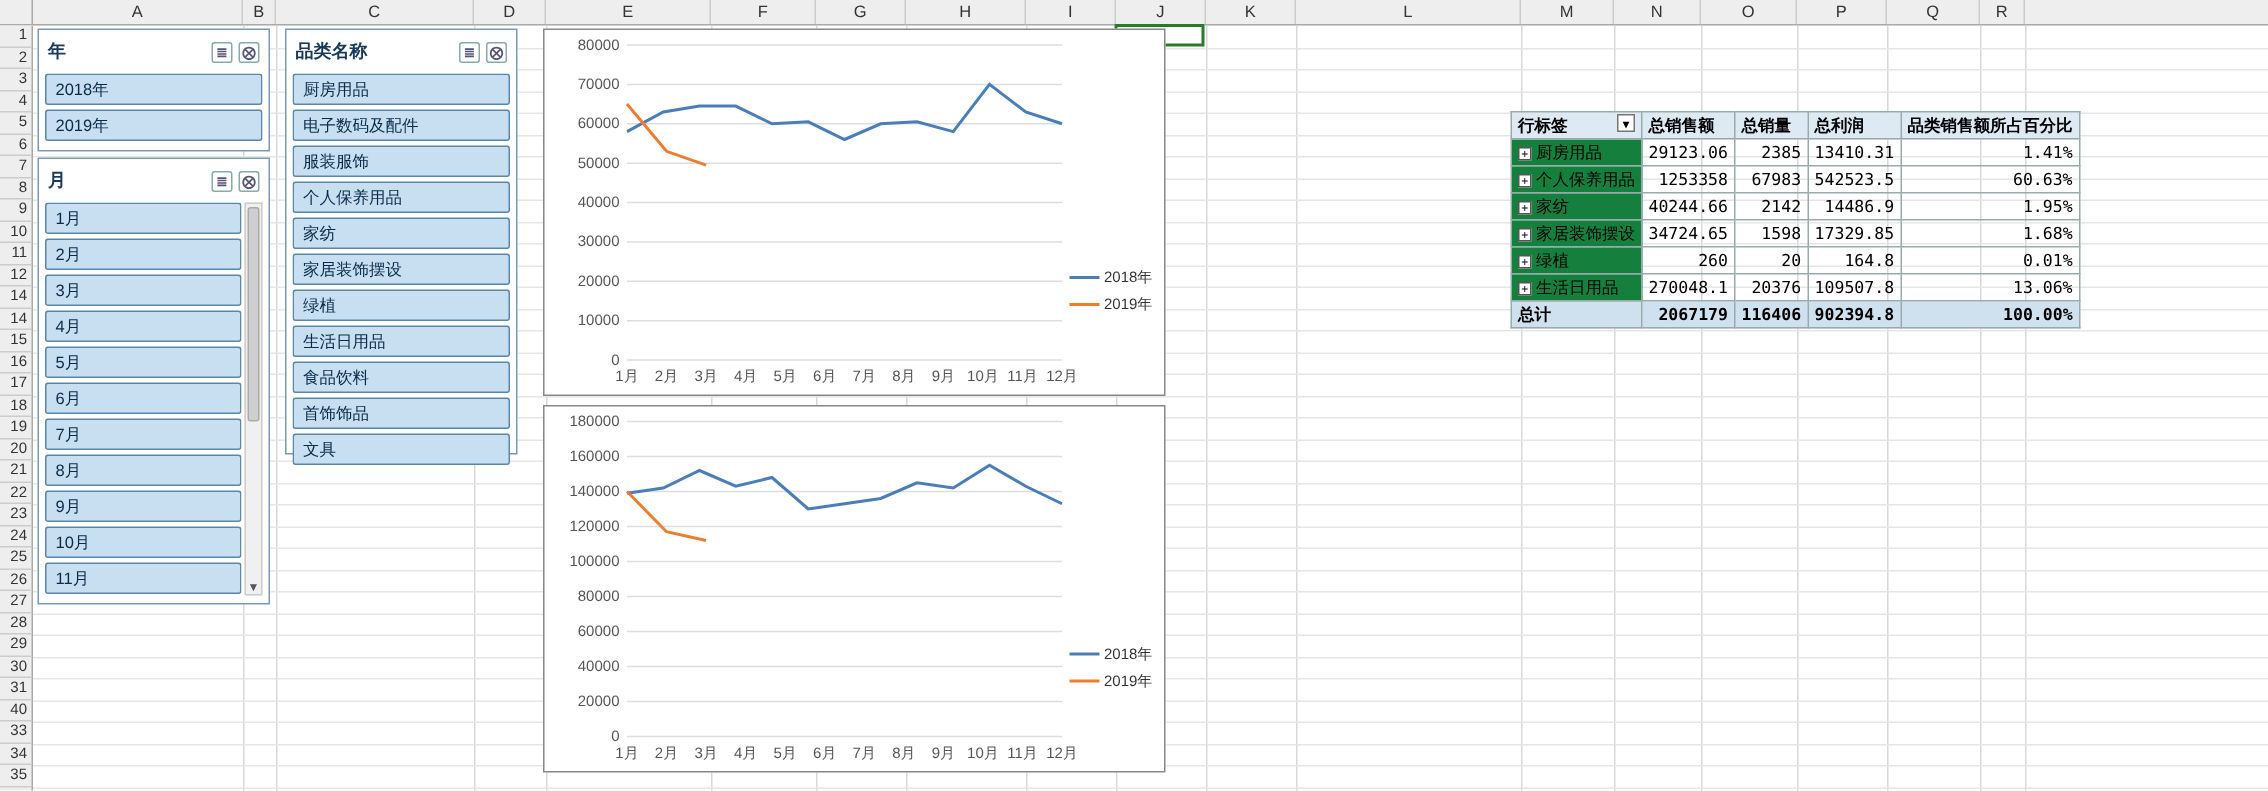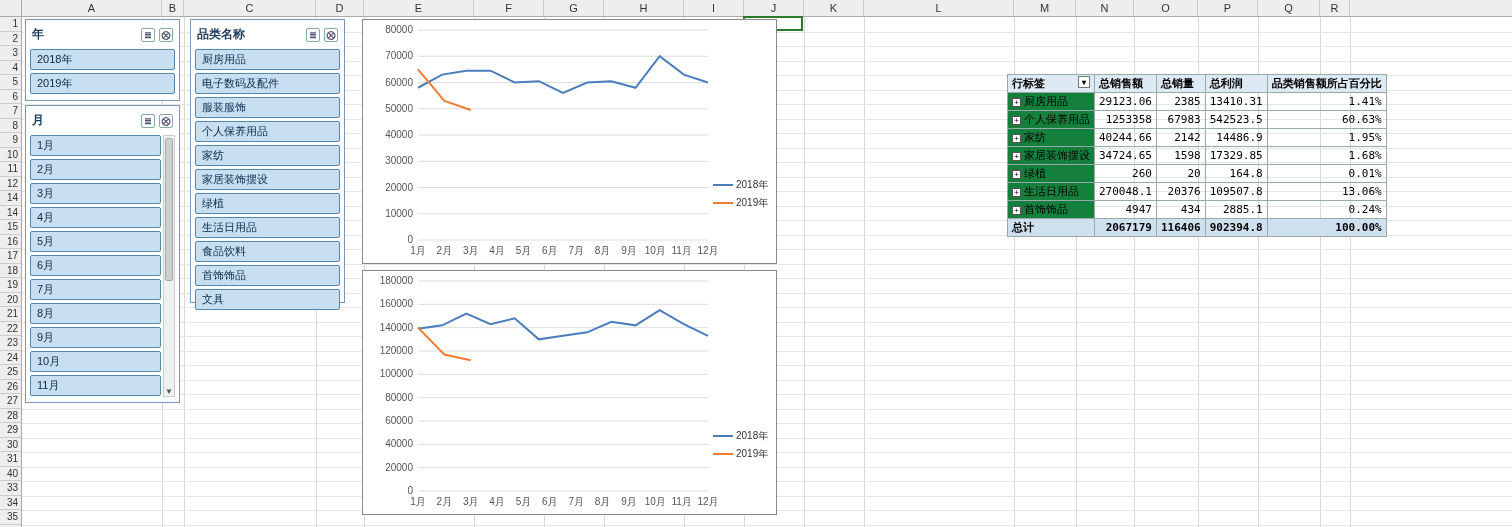--- a/index.html
+++ b/index.html
@@ -375,27 +375,20 @@
           <td class="num">164.8</td>
           <td class="num">0.01%</td>
         </tr>
         <tr>
           <td class="rowcell"><span class="expand">+</span>生活日用品</td>
           <td class="num">270048.1</td>
           <td class="num">20376</td>
           <td class="num">109507.8</td>
           <td class="num">13.06%</td>
         </tr>
-        <tr>
-          <td class="rowcell"><span class="expand">+</span>首饰饰品</td>
-          <td class="num">4947</td>
-          <td class="num">434</td>
-          <td class="num">2885.1</td>
-          <td class="num">0.24%</td>
-        </tr>
         <tr class="totalrow">
           <td class="rowcell">总计</td>
           <td class="num">2067179</td>
           <td class="num">116406</td>
           <td class="num">902394.8</td>
           <td class="num">100.00%</td>
         </tr>
       </tbody>
     </table>
 </div>

